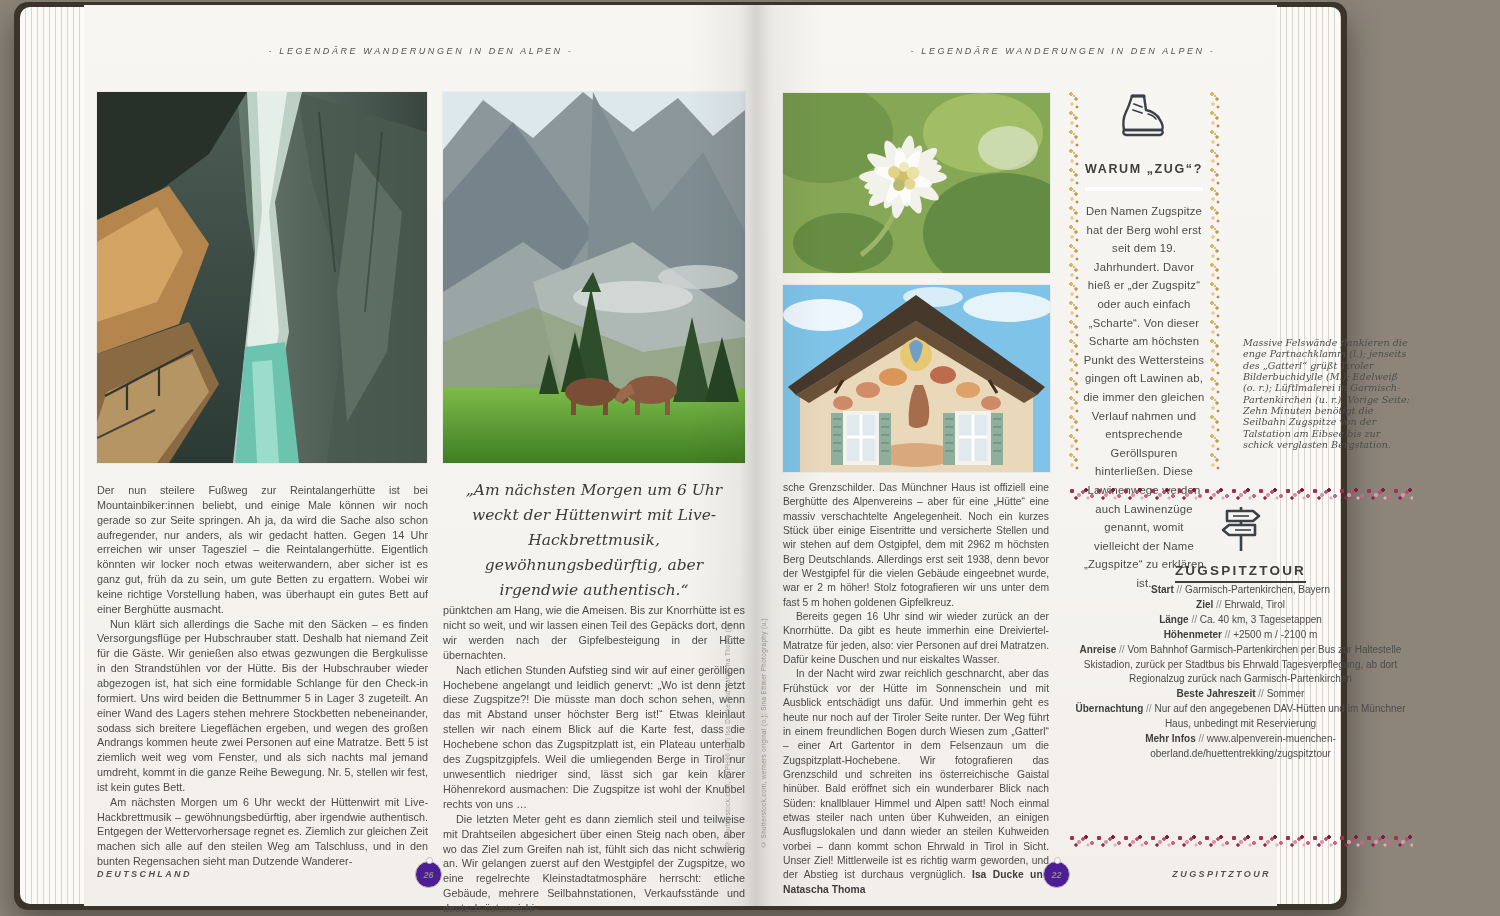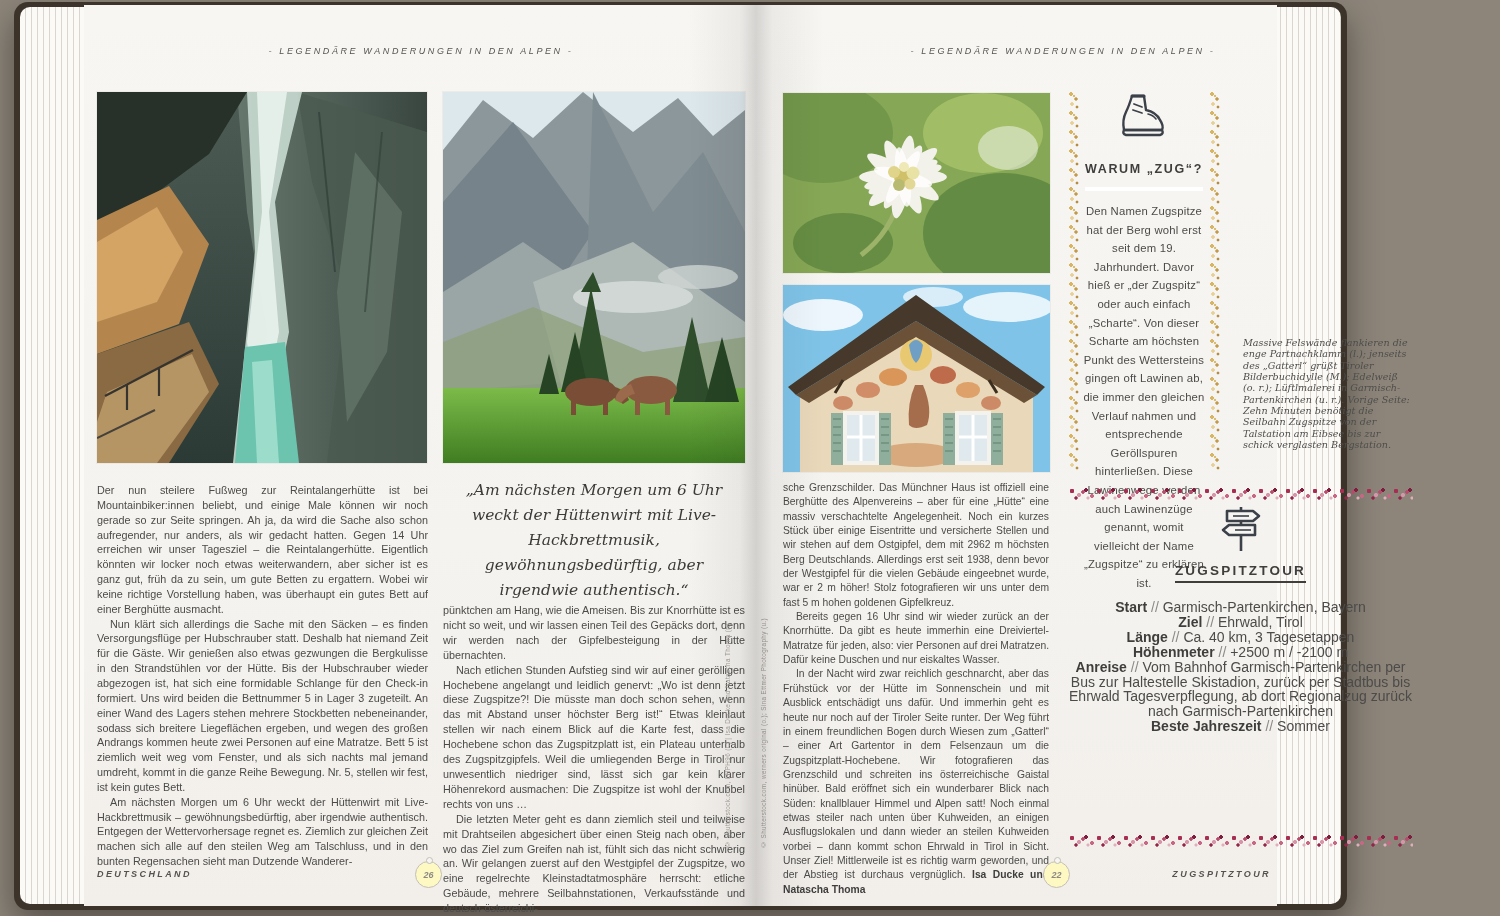--- a/index.html
+++ b/index.html
@@ -49,31 +49,31 @@
     radial-gradient(circle at 18px 3px,#7e1d3d 1.6px,transparent 2.1px),
     radial-gradient(circle at 24px 9px,#c96585 1.7px,transparent 2.2px),
     radial-gradient(circle at 8px 11px,#93244a 1.4px,transparent 1.9px),
     radial-gradient(circle at 20px 11px,#e0aebc 1.3px,transparent 1.8px),
     radial-gradient(circle at 15px 5px,#b84a6e 1.5px,transparent 2px);
     background-size:27px 13px;}
   .red-ornament.top{top:487px;} .red-ornament.bot{top:834px;}
 
   .tour{position:absolute;left:1068px;top:503px;width:345px;text-align:center;color:#4c4b49;}
   .tour-title{display:inline-block;margin-top:6px;font-size:13.5px;font-weight:bold;letter-spacing:2.2px;color:#3f3e3c;border-bottom:2px solid #3f3e3c;padding-bottom:3px;}
-  .tour-items{margin-top:17px;font-size:14px;line-height:14.9px;}
+  .tour-items{margin-top:0;font-size:10px;line-height:14.9px;}
   .tour-items p{margin:0;}
   .tour-items .lbl{font-weight:bold;color:#3f3e3c;}
   .tour-items .sep{color:#8b8а86;color:#8b8a86;}
 
   .vcredit{position:absolute;font-size:6.3px;color:#a4a09b;letter-spacing:.4px;writing-mode:vertical-rl;transform:rotate(180deg);height:250px;text-align:left;}
   .vc1{left:724px;top:598px;} .vc2{left:760px;top:598px;}
 
   .footer-label{position:absolute;top:869px;font-size:9px;font-style:italic;font-weight:bold;letter-spacing:2.4px;color:#55534f;}
   .fl{left:97px;} .fr{right:90px;text-align:right;}
-  .page-circle{position:absolute;top:861px;width:25px;height:25px;border:1.5px solid #c3bfb8;border-radius:50%;background:#fef9c3;color:#8d8a84;font-size:9px;font-style:italic;font-weight:bold;display:flex;align-items:center;justify-content:center;}
+  .page-circle{position:absolute;top:861px;width:25px;height:25px;border:1.5px solid #c3bfb8;border-radius:50%;background:#4c1d95;color:#8d8a84;font-size:9px;font-style:italic;font-weight:bold;display:flex;align-items:center;justify-content:center;}
   .page-circle::before{content:"";position:absolute;top:-5px;left:50%;margin-left:-3px;width:5px;height:5px;border:1.2px solid #c3bfb8;border-radius:50%;background:#f7f5f2;}
   .pc26{left:415px;} .pc27{left:1043px;}
 </style>
 </head>
 <body>
 
 <div class="stage">
   <div class="book-cover"></div>
   <div class="page-stack left"></div>
   <div class="page-stack right"></div>
@@ -309,20 +309,22 @@
       </svg>
     </div>
     <div class="tour-title">ZUGSPITZTOUR</div>
     <div class="tour-items">
       <p><span class="lbl">Start</span> <span class="sep">//</span> <span>Garmisch-Partenkirchen, Bayern</span></p>
       <p><span class="lbl">Ziel</span> <span class="sep">//</span> <span>Ehrwald, Tirol</span></p>
       <p><span class="lbl">Länge</span> <span class="sep">//</span> <span>Ca. 40 km, 3 Tagesetappen</span></p>
       <p><span class="lbl">Höhenmeter</span> <span class="sep">//</span> <span>+2500 m / -2100 m</span></p>
       <p><span class="lbl">Anreise</span> <span class="sep">//</span> <span>Vom Bahnhof Garmisch-Partenkirchen per Bus zur Haltestelle Skistadion, zurück per Stadtbus bis Ehrwald Tagesverpflegung, ab dort Regionalzug zurück nach Garmisch-Partenkirchen</span></p>
       <p><span class="lbl">Beste Jahreszeit</span> <span class="sep">//</span> <span>Sommer</span></p>
+      <p><span class="lbl">Übernachtung</span> <span class="sep">//</span> <span>Nur auf den angegebenen DAV-Hütten und im Münchner Haus, unbedingt mit Reservierung</span></p>
+      <p><span class="lbl">Mehr Infos</span> <span class="sep">//</span> <span>www.alpenverein-muenchen-oberland.de/huettentrekking/zugspitztour</span></p>
     </div>
   </div>
   <div class="red-ornament bot"></div>
 
   <div class="vcredit vc1">© Shutterstock.com, LHPH96 (l.) | Isa Ducke and Natascha Thoma (r.)</div>
   <div class="vcredit vc2">© Shutterstock.com, werners original (o.); Sina Ettmer Photography (u.)</div>
 
   <div class="footer-label fl">DEUTSCHLAND</div>
   <div class="page-circle pc26">
       <span>26</span>

